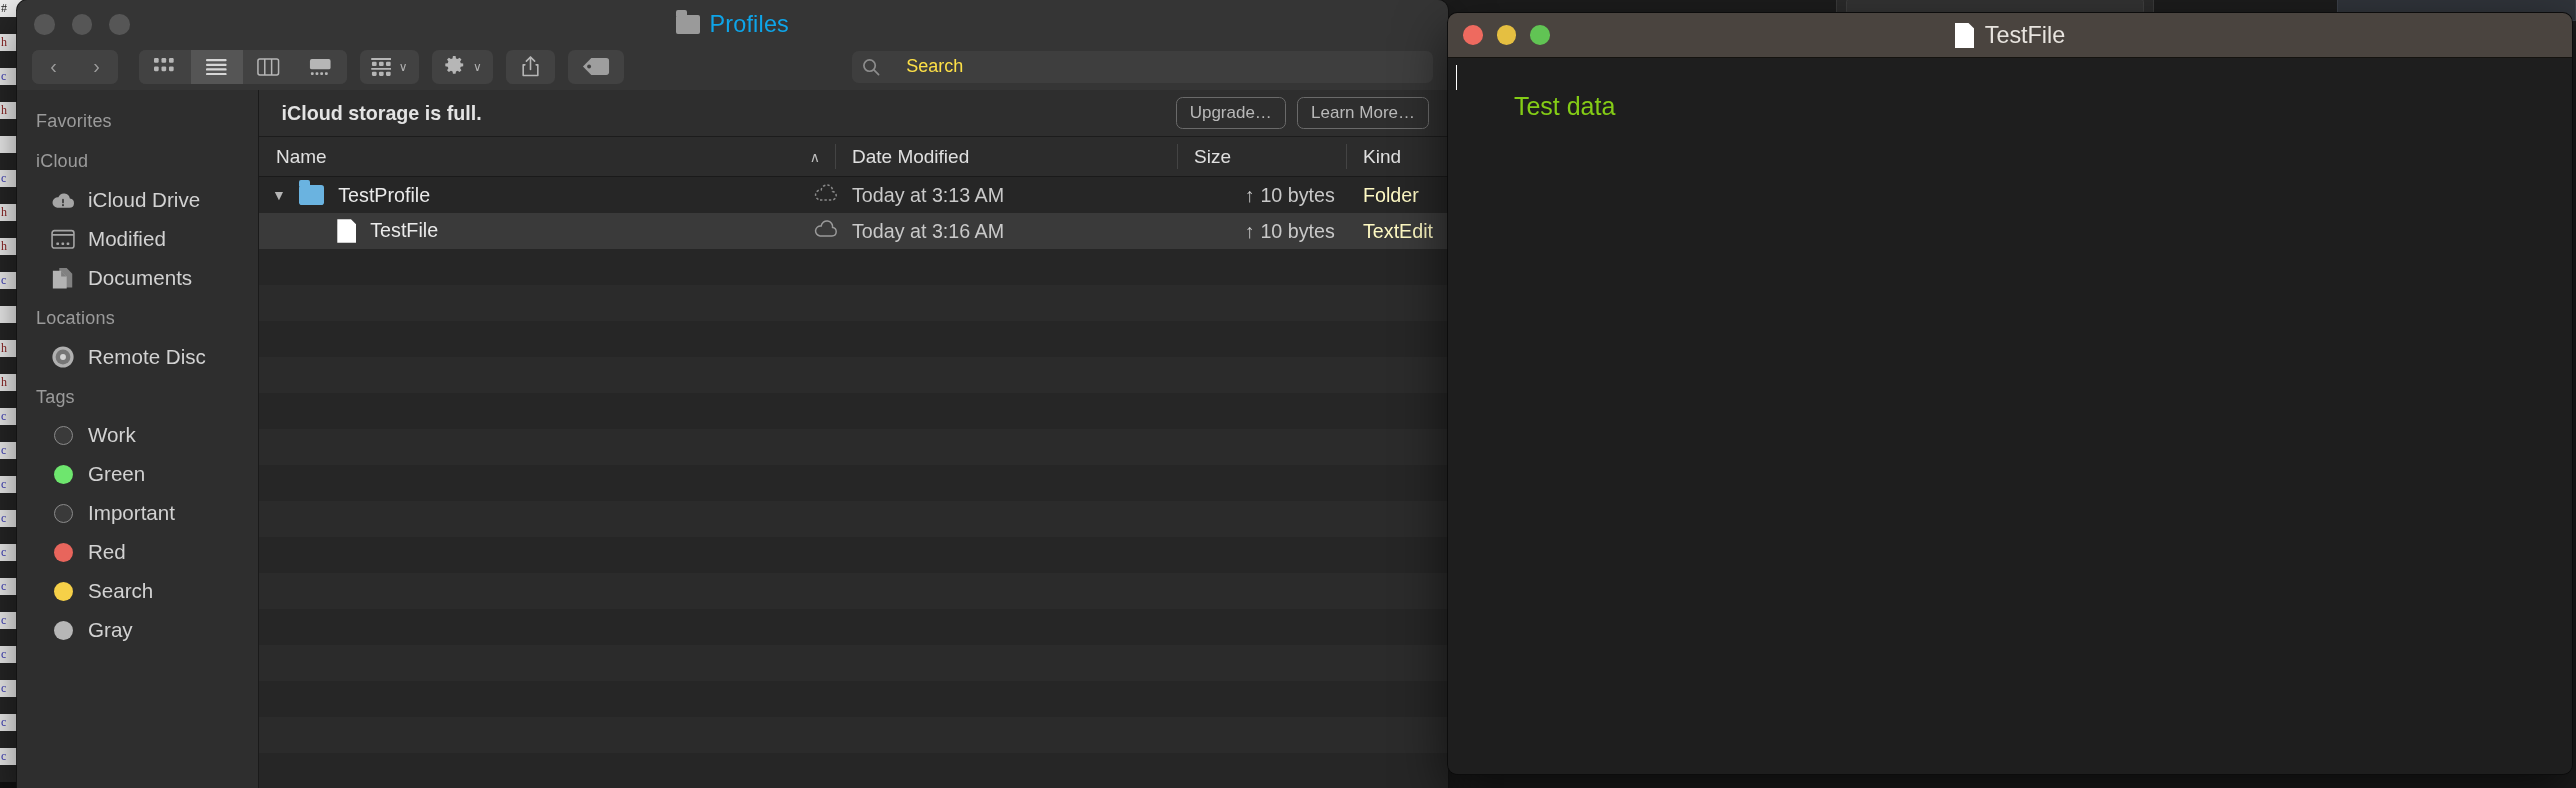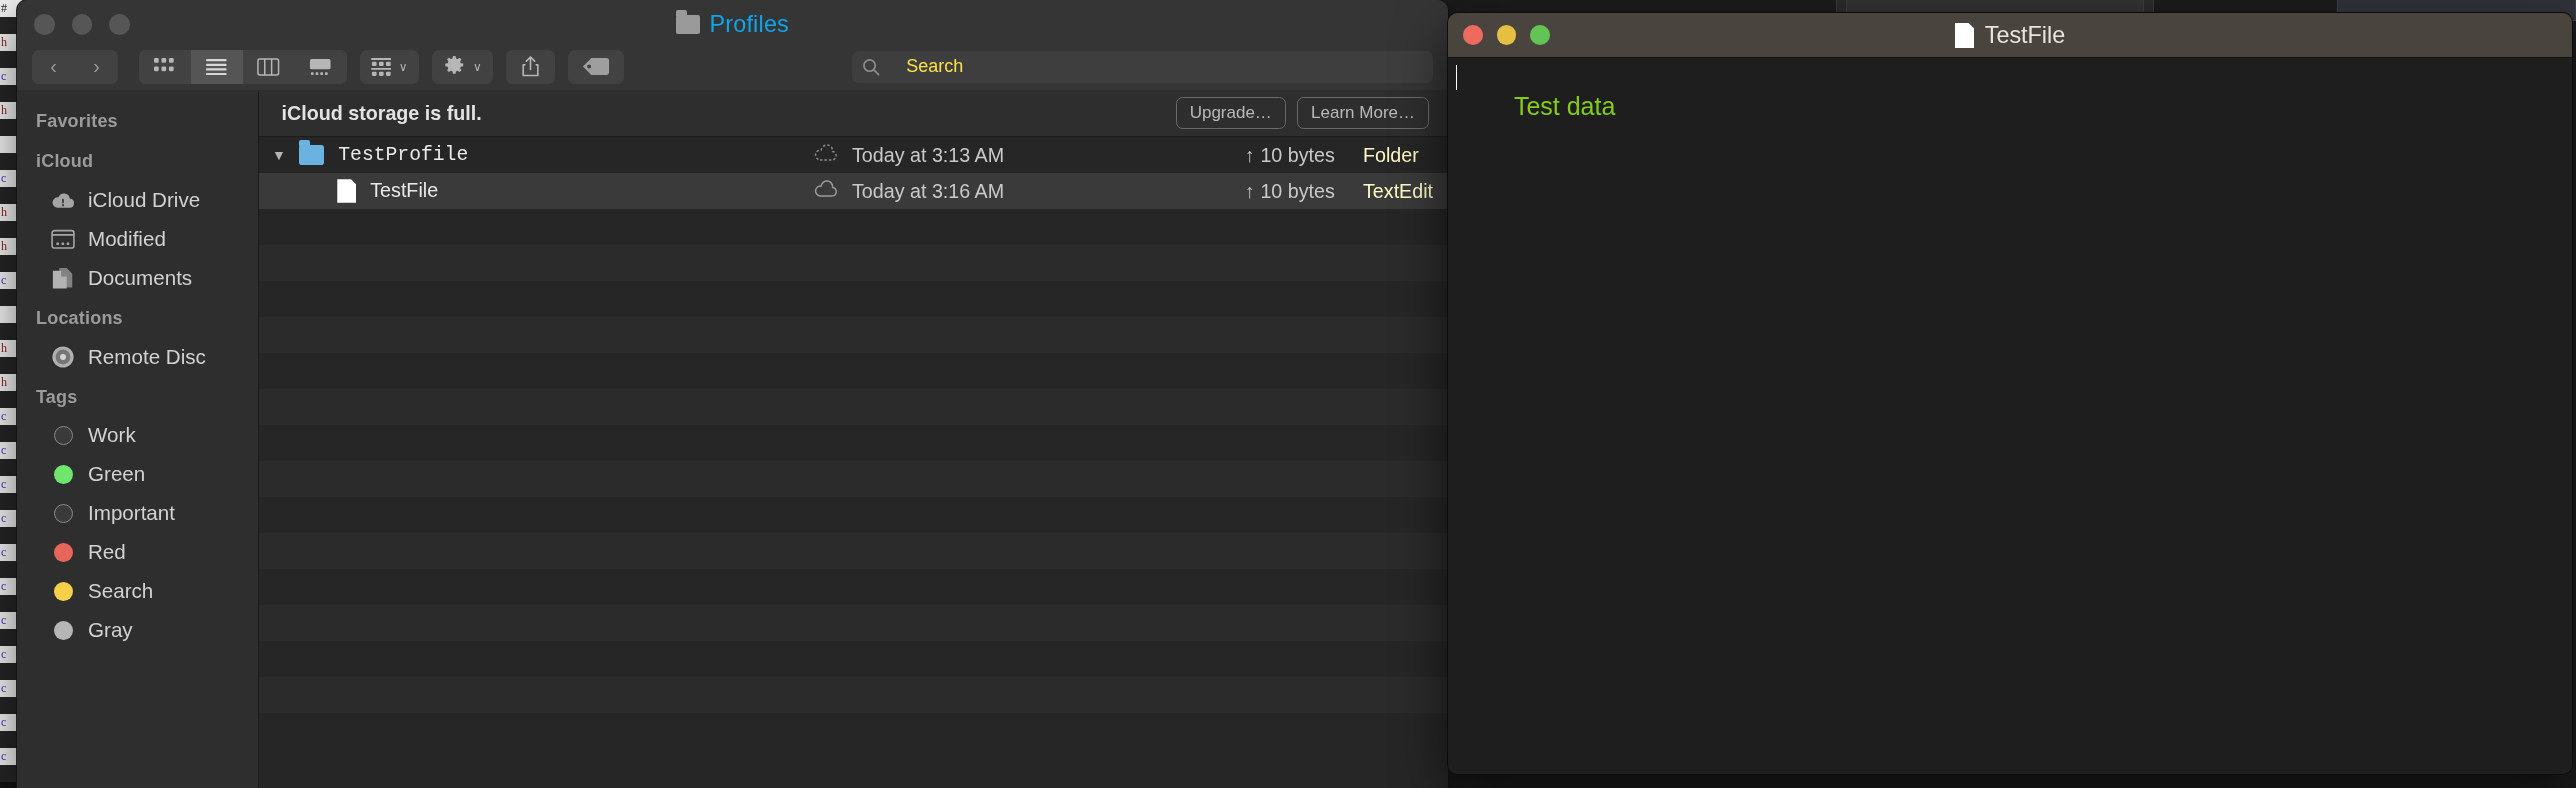--- a/index.html
+++ b/index.html
@@ -90,21 +90,21 @@
 
   .icn{ display:block; }
 
   
   .finder-body{ display:flex; height:calc(789px - 90px); }
   .sidebar{
     width:242px; background:#2e2e2e; border-right:0.9px solid #1a1a1a;
     padding-top:11.2px; flex-shrink:0; overflow:hidden;
   }
   .sb-head{
-    color:#9b9b9b; font-size:18px; font-weight:bold;
+    color:#9b9b9b; font-size:18px; font-weight:normal;
     padding:10.3px 0 8.4px 19px; letter-spacing:0.2px;
   }
   .sb-item{
     display:flex; align-items:center; gap:13px; height:39px; padding-left:34px;
     color:#d2d2d2; font-size:20.6px;
   }
   .sb-item .lbl{ white-space:nowrap; }
   .dot{ width:19px; height:19px; border-radius:50%; flex-shrink:0; }
   .dot.hollow{ background:#3a3a3a; border:1.4px solid #8b8b8b; }
 
@@ -448,27 +448,36 @@
       <div class="pane">
 
         <div class="notice">
           <div class="msg">iCloud storage is full.</div>
           <div class="btns">
             <button class="nbtn">Upgrade…</button>
             <button class="nbtn">Learn More…</button>
           </div>
         </div>
 
+        <div class="colhead">
+          <div class="ch ch-name">
+            <span>Name</span>
+            <span class="sortarrow">∧</span>
+          </div>
+          <div class="ch ch-date">Date Modified</div>
+          <div class="ch ch-size">Size</div>
+          <div class="ch ch-kind">Kind</div>
+        </div>
 
         <div class="rows" id="fileRows">
             <div class="row rowpos odd">
               <div class="c-name" style="padding-left: 13px;">
                 <span class="disc">▼</span>
                 <span class="folder-sm" style="margin-left: 1.9px;"></span>
-                <span class="name-txt" style="margin-left: 5.6px; font-family: Liberation Mono, monospace;">TestProfile</span>
+                <span class="name-txt" style="margin-left: 5.6px;">TestProfile</span>
               </div>
               <span class="cloudcell"><svg width="24" height="18" viewBox="0 0 26 19" fill="none" stroke="#8a8a8a" stroke-width="1.6" stroke-dasharray="2.6 2.2">
                   <path d="M6.5 17h13a4.6 4.6 0 00.6-9.15A6.2 6.2 0 007.8 6.2 4.5 4.5 0 006.5 17z"></path>
                 </svg></span>
               <div class="c-date">Today at 3:13 AM</div>
               <div class="c-size">↑ 10 bytes</div>
               <div class="c-kind">Folder</div>
             </div>
             <div class="row rowpos sel">
               <div class="c-name" style="padding-left: 51px;">

